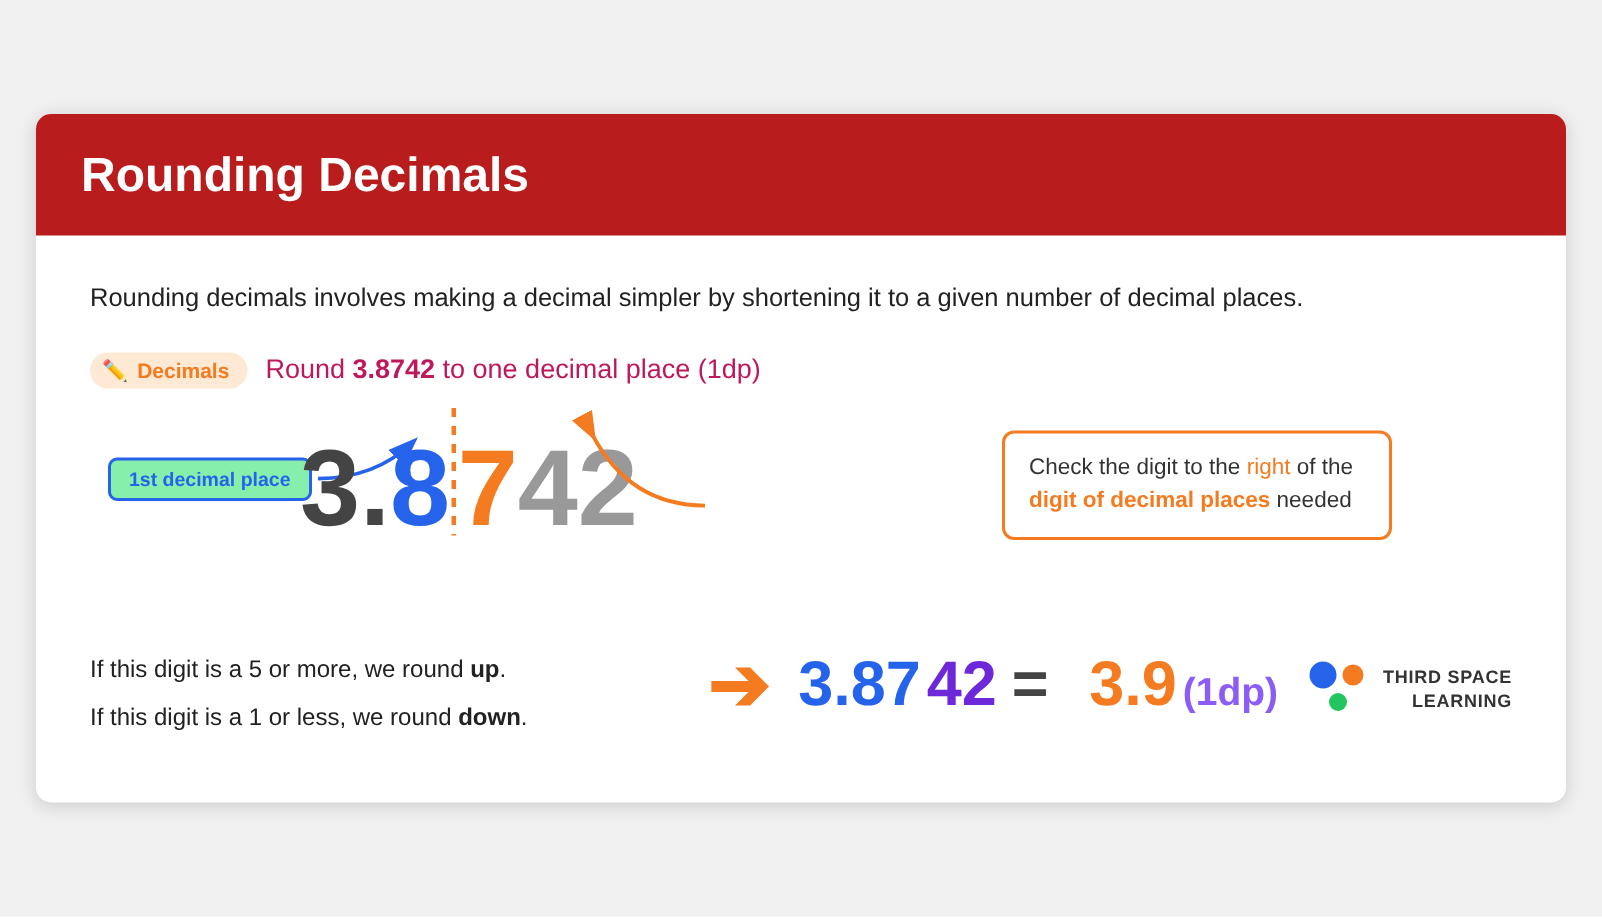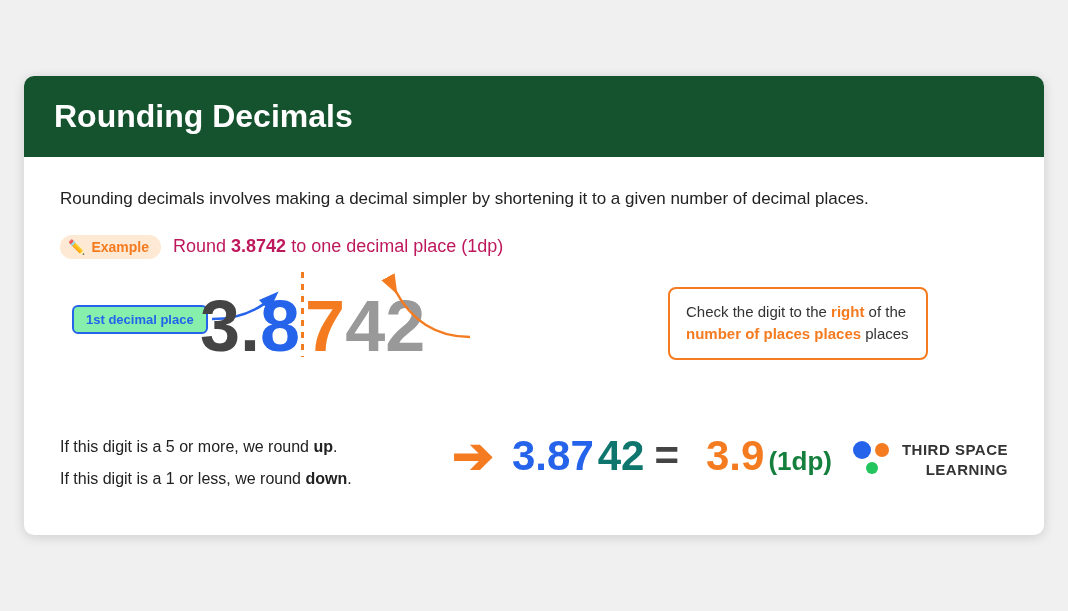--- a/index.html
+++ b/index.html
@@ -12,21 +12,21 @@
       min-height: 100vh;
     }
     .card {
       width: 1020px;
       background: #ffffff;
       border-radius: 10px;
       overflow: hidden;
       box-shadow: 0 2px 12px rgba(0,0,0,0.15);
     }
     .header {
-      background: #14532d;
+      background: #b91c1c;
       padding: 22px 30px;
     }
     .header h1 {
       color: #ffffff;
       font-size: 32px;
       font-weight: 800;
     }
     .content {
       padding: 28px 36px 40px 36px;
     }
@@ -150,21 +150,21 @@
       border-radius: 8px;
       padding: 12px 16px;
       max-width: 260px;
       font-size: 15px;
       color: #333;
       line-height: 1.5;
       background: #fff;
     }
     .callout-box .highlight-right {
       color: #F47B20;
-      font-weight: 700;
+      font-weight: 400;
     }
     .callout-box .highlight-dp {
       color: #F47B20;
       font-weight: 700;
     }
 
     .rules-area {
       display: flex;
       align-items: flex-start;
       justify-content: space-between;
@@ -199,29 +199,29 @@
       font-weight: 700;
       color: #888;
       display: flex;
       align-items: baseline;
       gap: 4px;
     }
     .result-equation .blue-part {
       color: #2563EB;
     }
     .result-equation .black-part {
-      color: #0f766e;
+      color: #6d28d9;
     }
     .result-equation .orange-result {
       color: #F47B20;
       margin-left: 17px;
     }
     .result-equation .dp-label {
       font-size: 26px;
-      color: #15803d;
+      color: #8b5cf6;
       font-weight: 700;
     }
     .equals-sign {
       font-size: 42px;
       color: #444;
       padding: 0 6px;
     }
 
     .footer-logo {
       display: flex;
@@ -229,21 +229,21 @@
       gap: 8px;
       justify-content: flex-end;
       margin-top: 8px;
     }
     .logo-circles {
       display: flex;
       gap: 3px;
       align-items: flex-end;
     }
     .logo-text {
-      font-size: 15px;
+      font-size: 12px;
       font-weight: 700;
       color: #333;
       text-align: right;
       line-height: 1.3;
       text-transform: uppercase;
       letter-spacing: 0.5px;
     }
   </style>
 </head>
 <body>
@@ -251,21 +251,21 @@
 <div class="card">
   <div class="header">
     <h1>Rounding Decimals</h1>
   </div>
   <div class="content">
     <p class="intro-text">Rounding decimals involves making a decimal simpler by shortening it to a given number of decimal places.</p>
 
     <div class="example-row">
       <div class="example-badge">
         <span class="pencil-icon">✏️</span>
-        <span>Example</span>
+        <span>Decimals</span>
       </div>
       <span class="example-text">
         Round <strong>3.8742</strong> to one decimal place (1dp)
       </span>
     </div>
 
     <div class="diagram-area">
 
       <div class="decimal-label-box">
         <span>1st decimal place</span>
@@ -297,21 +297,21 @@
         <defs>
           <marker id="arrowhead-orange" markerWidth="8" markerHeight="8" refX="2" refY="3" orient="auto">
             <path d="M8,0 L8,6 L0,3 z" fill="#F47B20"></path>
           </marker>
         </defs>
 
         <path d="M 130 65 Q 80 65 55 18" stroke="#F47B20" stroke-width="2.5" fill="none" marker-end="url(#arrowhead-orange)"></path>
       </svg>
 
       <div class="callout-box">
-        <span>Check the digit to the </span><span class="highlight-right">right</span><span> of the </span><span class="highlight-dp">number of places places</span><span> places</span>
+        <span>Check the digit to the </span><span class="highlight-right">right</span><span> of the </span><span class="highlight-dp">digit of decimal places</span><span> needed</span>
       </div>
     </div>
 
     <div class="rules-area">
       <div class="rules-text">
         <div>
           <span>If this digit is a 5 or more, we round </span><strong>up</strong><span>.</span>
         </div>
         <div>
           <span>If this digit is a 1 or less, we round </span><strong>down</strong><span>.</span>

